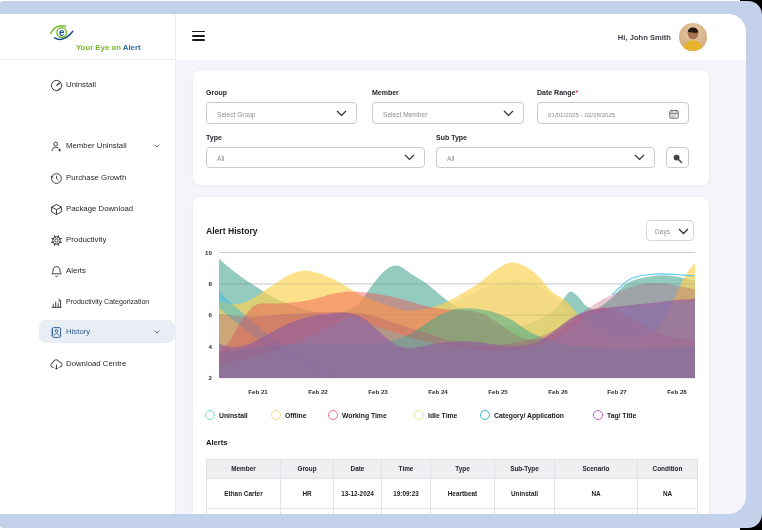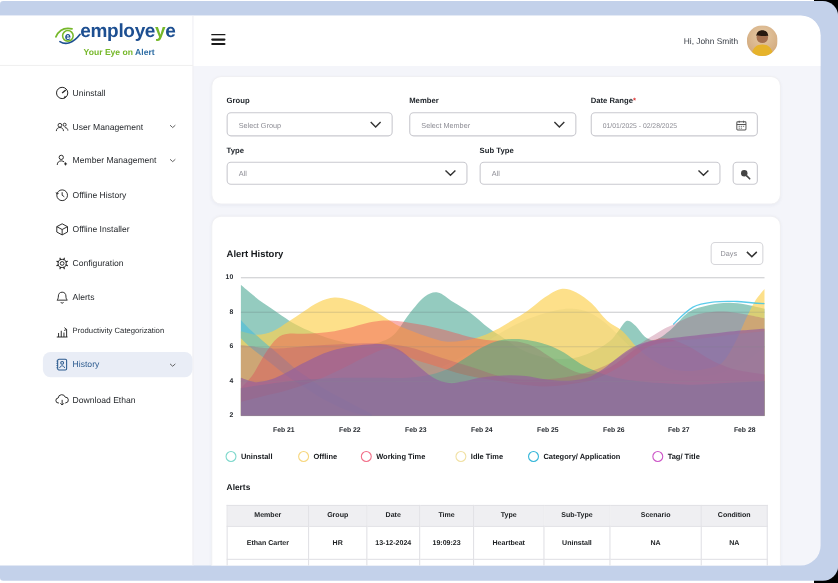--- a/index.html
+++ b/index.html
@@ -16,21 +16,21 @@
 #logo{position:absolute;left:0;top:0;width:176px;height:46px;border-bottom:1px solid #f0f0f0}
 .menu-item{position:absolute;left:0;width:176px;height:22px;display:flex;align-items:center}
 .menu-item .mi{position:absolute;left:50px;width:13px;height:13px}
 .menu-item .mt{position:absolute;left:66px;font-size:7.8px;font-weight:500;color:#25282c;letter-spacing:0;white-space:nowrap}
 .chev{position:absolute;left:154px;top:50%;margin-top:-3px;width:6px;height:6px}
 #rep-hl{position:absolute;left:39px;top:306px;width:136px;height:23px;background:#e9edf6;border-radius:7px}
 
 #header{position:absolute;left:176px;top:0;width:570px;height:46px;background:#fff;border-radius:0 18px 0 0}
 #burger{position:absolute;left:16px;top:17px;width:13px;height:11px}
 #burger div{height:1.8px;background:#1a1a1a;border-radius:1px;margin-bottom:2.6px}
-#hiname{position:absolute;right:75px;top:19px;font-size:7.6px;font-weight:400;color:#3a3f47}
+#hiname{position:absolute;right:75px;top:19px;font-size:7.6px;font-weight:700;color:#3a3f47}
 #avatar{position:absolute;right:39px;top:9px;width:28px;height:28px;border-radius:50%;overflow:hidden}
 
 .card{position:absolute;background:#fff;border-radius:9px;border:1px solid #f0f0f3;box-shadow:0 1px 3px rgba(40,60,120,.05)}
 .flabel{position:absolute;font-size:7px;font-weight:700;color:#23282e}
 .flabel .req{color:#e03a3a}
 .fsel{position:absolute;height:21.5px;border:1px solid #c9c9cf;border-radius:4px;background:#fff;font-size:6.6px;color:#8c8c94}
 .fsel .ph{position:absolute;left:10px;top:7.5px}
 .fsel svg{position:absolute;right:9px;top:6.5px}
 
 .h-title{position:absolute;font-size:8.6px;font-weight:700;color:#16191d}
@@ -50,83 +50,70 @@
 <div id="frame"></div>
 <div id="app">
 <div id="sidebar">
 <div id="logo"></div>
 <svg class="abs" style="left:50px;top:10.5px" width="24" height="17" viewBox="0 0 24 17">
 <path d="M0.8 9.5 C3.5 3.5 9 0.8 15.5 2.2" fill="none" stroke="#76b82a" stroke-width="1.5" stroke-linecap="round"></path>
 <path d="M4.5 13.8 C9.5 17 16.5 15.5 22.8 7.2" fill="none" stroke="#1d4f91" stroke-width="1.5" stroke-linecap="round"></path>
 <circle cx="11.7" cy="8.6" r="4.8" fill="#fff" stroke="#76b82a" stroke-width="1.4"></circle>
 <text x="11.7" y="12.2" text-anchor="middle" font-size="10" font-weight="bold" fill="#1d4f91" font-family="Liberation Sans">e</text>
 </svg>
-<div class="abs" style="left:73px;top:4.5px;font-size:17.3px;font-weight:700;letter-spacing:-0.3px;color:#1d4f91">employe<span style="color:#76b82a">y</span>e</div>
 <div class="abs" style="left:16px;top:29px;width:176px;text-align:left;padding-left:60px;font-size:7.8px;font-weight:600;color:#76b82a">Your Eye on <span style="color:#2e6da4">Alert</span></div>
 <div id="rep-hl"></div>
 <div class="menu-item" style="top:59.5px">
         <span class="mi"><svg viewBox="0 0 16 16" fill="none" stroke="#222" stroke-width="1.1">
             <circle cx="8" cy="8" r="6.3"></circle>
             <path d="M8 8 L12 4.6" stroke-width="1.5"></path>
             <path d="M10.5 13.8 L11.5 11.5" stroke-width="1.2"></path>
           </svg></span>
         <span class="mt" style="">Uninstall</span>
       </div>
-<div class="menu-item" style="top:90.5px">
-        <span class="mi"><svg viewBox="0 0 16 16" fill="none" stroke="#222" stroke-width="1.0">
-            <circle cx="5.5" cy="6" r="2.1"></circle>
-            <circle cx="10.8" cy="5.4" r="1.7"></circle>
-            <path d="M1.5 12.5 c0-2.6 1.8-4 4-4 s4 1.4 4 4"></path>
-            <path d="M11 8.6 c2 0 3.4 1.2 3.4 3.4"></path>
-          </svg></span>
-        <span class="mt" style="">User Management</span>
+<div class="menu-item" style="top:121px">
+        <span class="mi"><svg viewBox="0 0 16 16" fill="none" stroke="#222" stroke-width="1.05">
+            <circle cx="7" cy="5" r="2.4"></circle>
+            <path d="M2.5 13.5 c0-3 2-4.6 4.5-4.6 1.4 0 2.6.5 3.4 1.4"></path>
+            <path d="M11.8 10.6 v3.4 M10.1 12.3 h3.4"></path>
+          </svg></span>
+        <span class="mt" style="">Member Uninstall</span>
         <svg class="chev" viewBox="0 0 10 6" fill="none" stroke="#555" stroke-width="1.4">
           <path d="M1 1 l4 3.6 L9 1"></path>
         </svg>
       </div>
-<div class="menu-item" style="top:121px">
-        <span class="mi"><svg viewBox="0 0 16 16" fill="none" stroke="#222" stroke-width="1.05">
-            <circle cx="7" cy="5" r="2.4"></circle>
-            <path d="M2.5 13.5 c0-3 2-4.6 4.5-4.6 1.4 0 2.6.5 3.4 1.4"></path>
-            <path d="M11.8 10.6 v3.4 M10.1 12.3 h3.4"></path>
-          </svg></span>
-        <span class="mt" style="">Member Management</span>
-        <svg class="chev" viewBox="0 0 10 6" fill="none" stroke="#555" stroke-width="1.4">
-          <path d="M1 1 l4 3.6 L9 1"></path>
-        </svg>
-      </div>
 <div class="menu-item" style="top:152.5px">
         <span class="mi"><svg viewBox="0 0 16 16" fill="none" stroke="#222" stroke-width="1.05">
             <circle cx="8" cy="8" r="6"></circle>
             <path d="M8 4.6 V8 l2.4 1.7"></path>
             <path d="M2.1 6.5 l-.9-1.8 M2.1 6.5 l1.9-.5" stroke-width="1"></path>
           </svg></span>
-        <span class="mt" style="">Offline History</span>
+        <span class="mt" style="">Purchase Growth</span>
       </div>
 <div class="menu-item" style="top:183.5px">
         <span class="mi"><svg viewBox="0 0 16 16" fill="none" stroke="#222" stroke-width="1.05" stroke-linejoin="round">
             <path d="M8 1.8 L14 5 v6 L8 14.2 L2 11 V5 Z"></path>
             <path d="M2 5 L8 8.2 L14 5 M8 8.2 V14.2"></path>
           </svg></span>
-        <span class="mt" style="">Offline Installer</span>
+        <span class="mt" style="">Package Download</span>
       </div>
 <div class="menu-item" style="top:214.5px">
         <span class="mi"><svg viewBox="0 0 16 16" fill="none" stroke="#222" stroke-width="1.05">
             <circle cx="8" cy="8" r="2.1"></circle>
             <circle cx="8" cy="8" r="4.6"></circle>
             <path d="M12.3 9.8 L13.9 10.4" stroke-width="1.3" stroke-linecap="round"></path>
             <path d="M9.8 12.3 L10.4 13.9" stroke-width="1.3" stroke-linecap="round"></path>
             <path d="M6.2 12.3 L5.6 13.9" stroke-width="1.3" stroke-linecap="round"></path>
             <path d="M3.7 9.8 L2.1 10.4" stroke-width="1.3" stroke-linecap="round"></path>
             <path d="M3.7 6.2 L2.1 5.6" stroke-width="1.3" stroke-linecap="round"></path>
             <path d="M6.2 3.7 L5.6 2.1" stroke-width="1.3" stroke-linecap="round"></path>
             <path d="M9.8 3.7 L10.4 2.1" stroke-width="1.3" stroke-linecap="round"></path>
             <path d="M12.3 6.2 L13.9 5.6" stroke-width="1.3" stroke-linecap="round"></path>
           </svg></span>
-        <span class="mt" style="">Configuration</span>
+        <span class="mt" style="">Productivity</span>
       </div>
 <div class="menu-item" style="top:245.5px">
         <span class="mi"><svg viewBox="0 0 16 16" fill="none" stroke="#222" stroke-width="1.05">
             <path d="M8 2 c2.8 0 4.2 2 4.2 4.2 0 3 .9 4 1.6 4.7 H2.2 c.7-.7 1.6-1.7 1.6-4.7 C3.8 4 5.2 2 8 2Z" stroke-linejoin="round"></path>
             <path d="M6.6 13.2 c.3.8.8 1.2 1.4 1.2 .6 0 1.1-.4 1.4-1.2"></path>
           </svg></span>
         <span class="mt" style="">Alerts</span>
       </div>
 <div class="menu-item" style="top:277px">
         <span class="mi"><svg viewBox="0 0 16 16" fill="none" stroke="#222" stroke-width="1.05">
@@ -146,21 +133,21 @@
         <span class="mt" style="color:#2b5a8e">History</span>
         <svg class="chev" viewBox="0 0 10 6" fill="none" stroke="#555" stroke-width="1.4">
           <path d="M1 1 l4 3.6 L9 1"></path>
         </svg>
       </div>
 <div class="menu-item" style="top:339px">
         <span class="mi"><svg viewBox="0 0 16 16" fill="none" stroke="#222" stroke-width="1.05">
             <path d="M4.5 11.5 H4 a2.8 2.8 0 0 1-.4-5.6 4 4 0 0 1 7.8-.9 3.2 3.2 0 0 1 .6 6.4 h-.6"></path>
             <path d="M8 8 v5.6 M6 11.8 l2 2 2-2"></path>
           </svg></span>
-        <span class="mt" style="">Download Ethan</span>
+        <span class="mt" style="">Download Centre</span>
       </div>
 </div>
     <div id="header">
 <div id="burger">
         <div></div>
         <div></div>
         <div></div>
       </div>
 <div id="hiname">Hi, John Smith</div>
 <div id="avatar"><svg width="28" height="28" viewBox="0 0 28 28">

